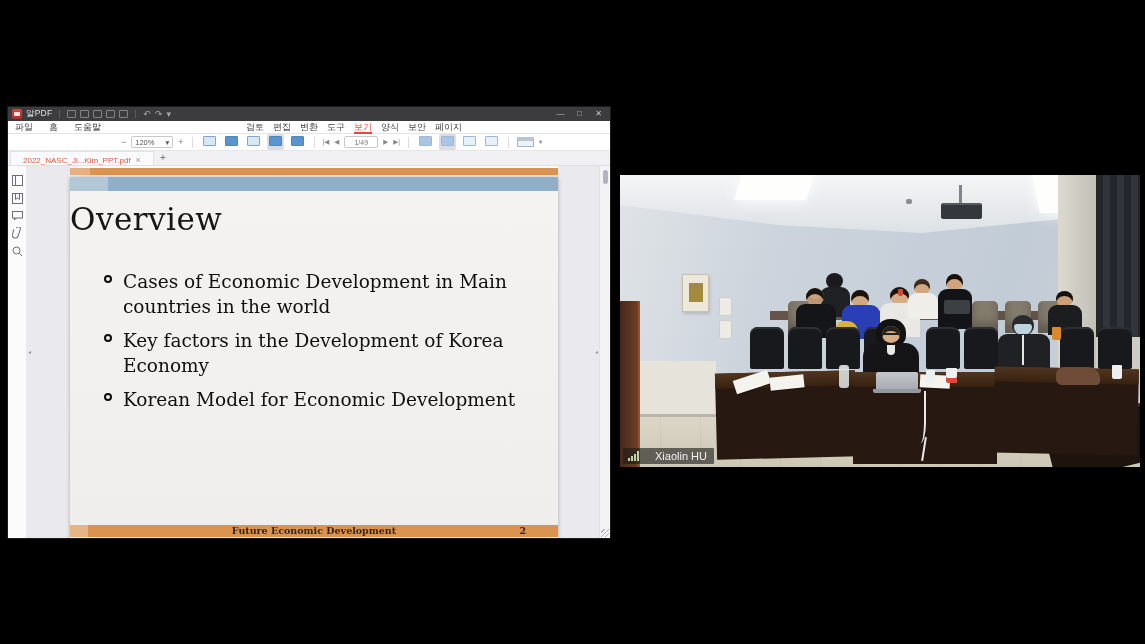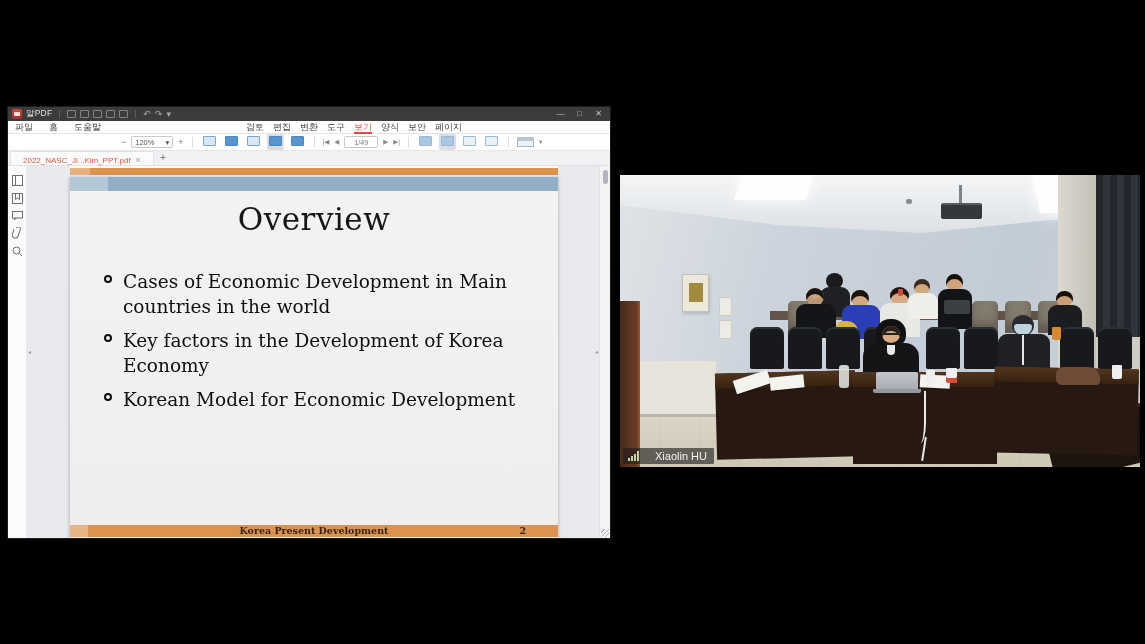--- a/index.html
+++ b/index.html
@@ -71,21 +71,21 @@
                 padding-top:9px; gap:7px; }
   .side-panel svg { display:block; }
   .docarea { position:absolute; left:19px; right:11px; top:0; bottom:0; background:#e9e9ee; overflow:hidden; }
   .prev-strip { position:absolute; left:43px; width:488px; top:0; height:9px; background:#fdfdfc; }
   .prev-strip::after { content:""; position:absolute; left:0; right:0; bottom:0; height:7px;
                        background:linear-gradient(90deg,#e8b07e 0 20px,#dd9350 20px); }
   .slide { position:absolute; left:43px; width:488px; top:11px; bottom:-1px;
            background:linear-gradient(#f4f3f1,#efeeec); box-shadow:0 1px 4px rgba(0,0,0,.28); }
   .slide-band { position:absolute; left:0; top:0; width:100%; height:14px;
                 background:linear-gradient(90deg,#b3c8d6 0 38px,#8fb0c6 38px); }
-  .slide-title { position:absolute; top:24px; left:0; width:100%; text-align:center;
+  .slide-title { position:absolute; top:24px; left:0; width:100%; 
                  font-family:"DejaVu Serif", serif; font-weight:500; font-size:31px; color:#161616;
                  letter-spacing:.5px; }
   .bullets { position:absolute; top:92px; left:34px; width:420px; }
   .bullet { display:flex; gap:11px; margin-bottom:9px; }
   .b-marker { flex:0 0 auto; width:8px; height:8px; border:2.5px solid #0b0b0b; border-radius:50%;
               margin-top:6px; background:#f2f1ef; }
   .b-text { font-family:"DejaVu Serif", serif; font-size:18.5px; line-height:25px; color:#0f0f0f;
             font-weight:500; width:398px; }
   .slide-footer { position:absolute; left:0; right:0; bottom:2px; height:12px;
                   background:linear-gradient(90deg,#e7b585 0 18px,#dd9350 18px);
@@ -279,21 +279,21 @@
             <div class="bullet">
               <span class="b-marker"></span>
               <span class="b-text">Key factors in the Development of Korea Economy</span>
             </div>
             <div class="bullet">
               <span class="b-marker"></span>
               <span class="b-text">Korean Model for Economic Development</span>
             </div>
           </div>
           <div class="slide-footer">
-            <span class="sf-text">Korea Present Development</span>
+            <span class="sf-text">Future Economic Development</span>
             <span class="sf-page">2</span>
           </div>
         </div>
       </div>
 
       <div class="v-scroll">
         <div class="v-thumb"></div>
       </div>
       <span class="edge-arrow l">◂</span>
       <span class="edge-arrow r">◂</span>

